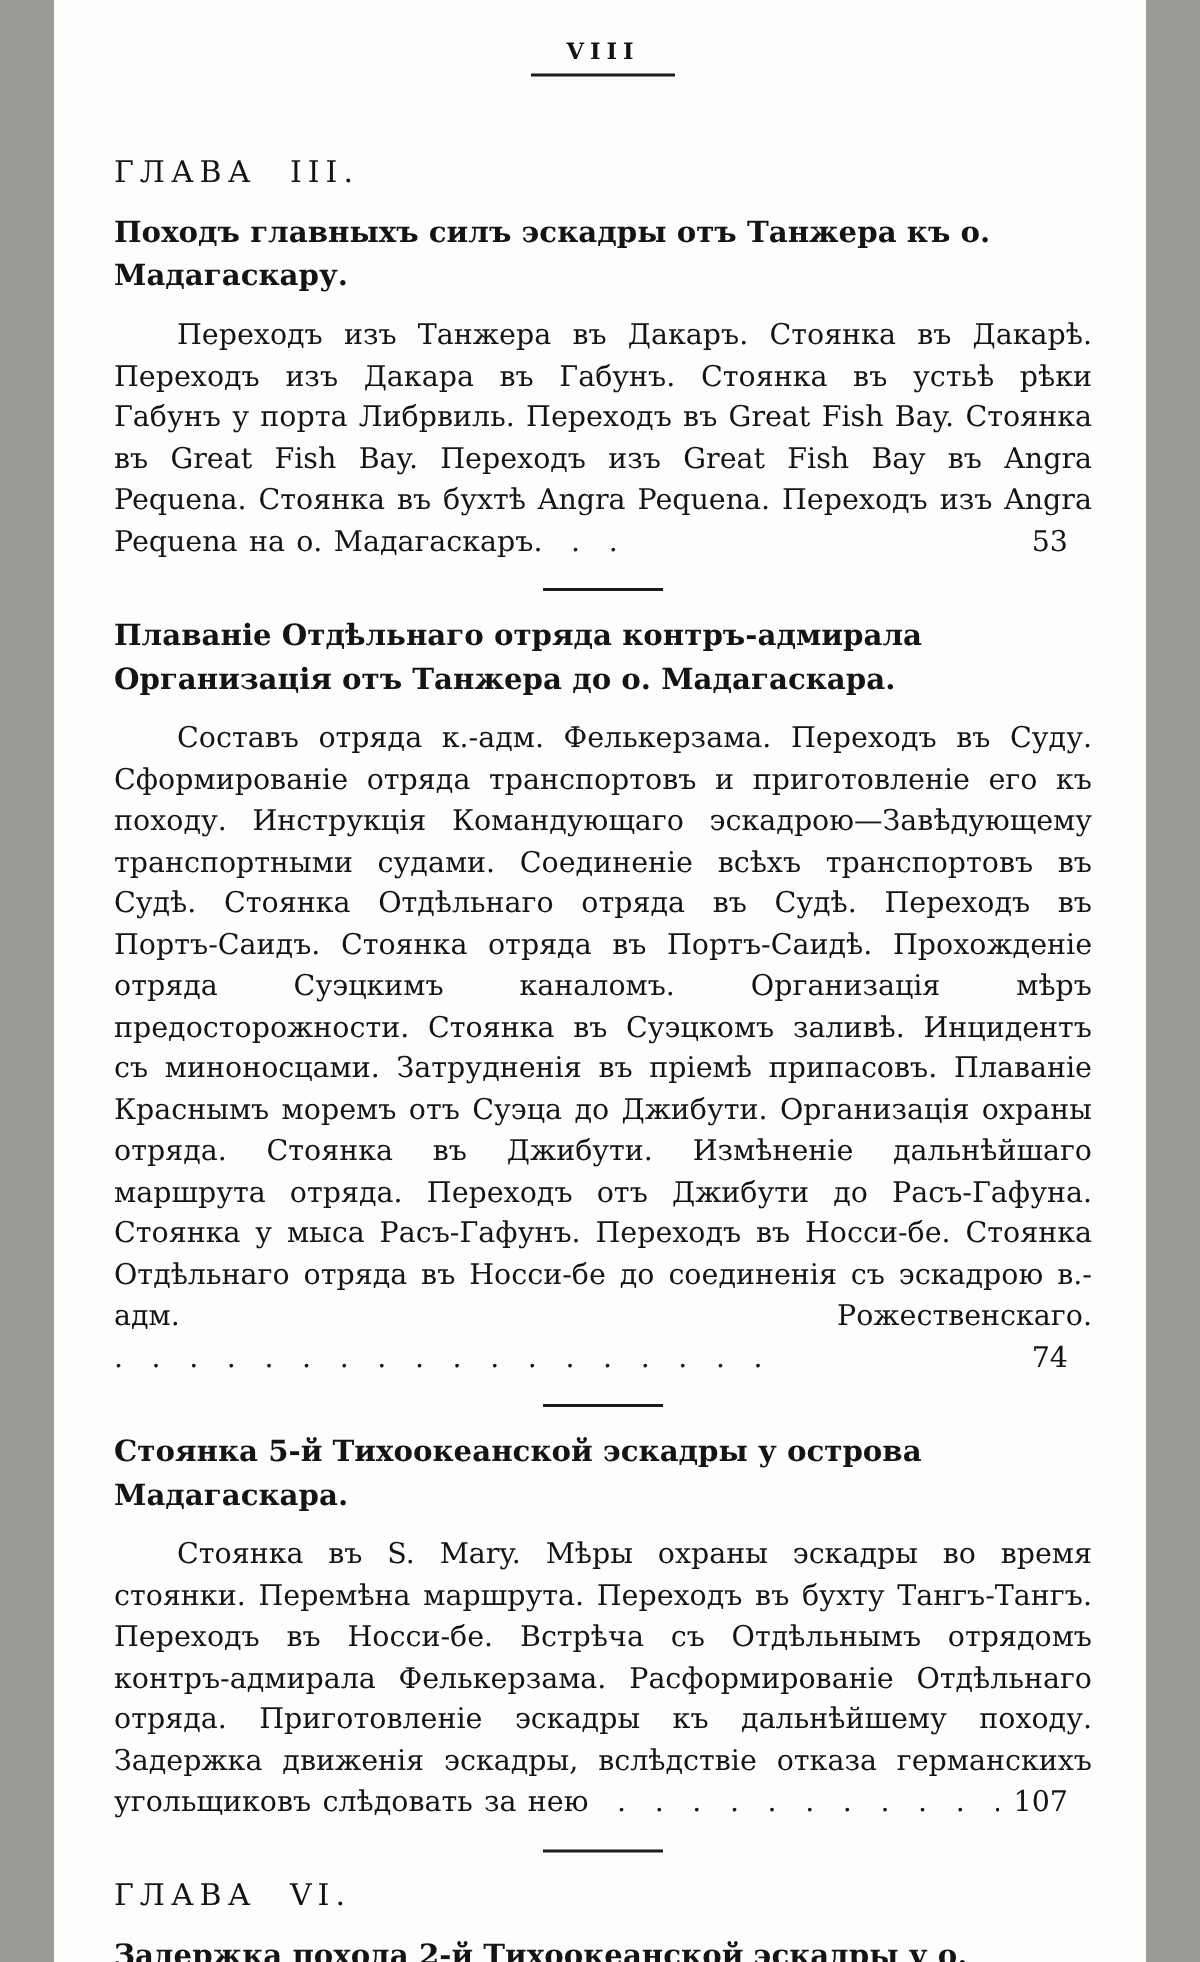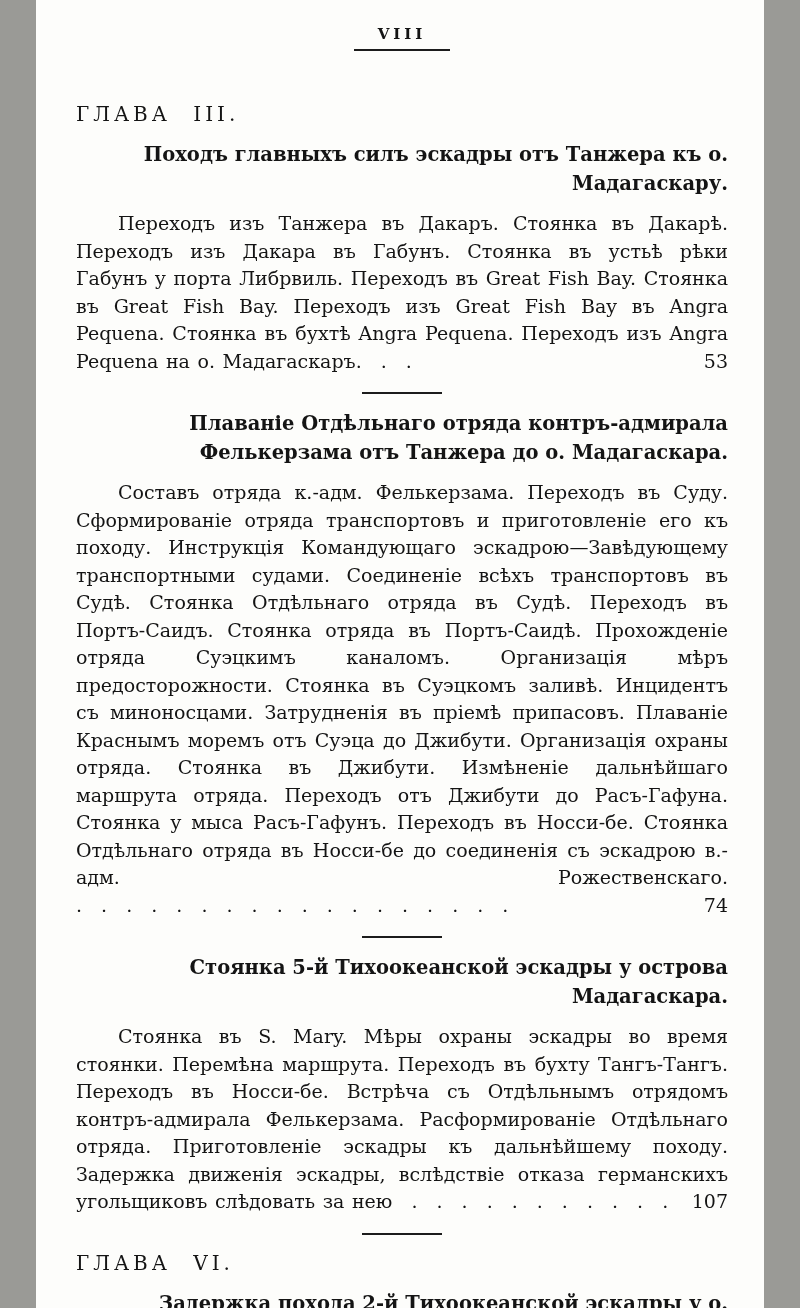--- a/index.html
+++ b/index.html
@@ -47,42 +47,42 @@
     margin: 0;
     text-align: left;
     font-weight: 400;
     font-size: 20px;
     line-height: 26px;
     letter-spacing: 4px;
     word-spacing: 12px;
   }
   .chapter-title {
     margin: 13px auto 0;
-    text-align: right;
+    text-align: left;
     font-weight: 700;
     font-size: 19.5px;
     line-height: 29px;
     max-width: 716px;
   }
   .chapter-summary {
     position: relative;
     margin: 12px 0 0;
     font-size: 19px;
     line-height: 27.5px;
     text-align: justify;
     text-indent: 42px;
     word-spacing: 1.5px;
   }
   .leader {
     word-spacing: 13px;
     white-space: nowrap;
   }
   .page-ref {
     position: absolute;
-    right: 0;
+    right: 16px;
     bottom: 0;
     text-indent: 0;
     background: var(--paper, #fdfdfb);
     padding-left: 10px;
   }
 </style>
 </head>
 <body>
 
 <div class="page" style="--paper: #fdfdfb; --ink: #141414;">
@@ -93,21 +93,21 @@
   <main class="toc" id="toc">
   <section class="chapter">
 
     <h2 class="chapter-heading">ГЛАВА III.</h2>
     <h3 class="chapter-title">Походъ главныхъ силъ эскадры отъ Танжера къ о. Мадагаскару.</h3>
     <p class="chapter-summary"><span>Переходъ изъ Танжера въ Дакаръ. Стоянка въ Дакарѣ. Переходъ изъ Дакара въ Габунъ. Стоянка въ устьѣ рѣки Габунъ у порта Либрвиль. Переходъ въ Great Fish Bay. Стоянка въ Great Fish Bay. Переходъ изъ Great Fish Bay въ Angra Pequena. Стоянка въ бухтѣ Angra Pequena. Переходъ изъ Angra Pequena на о. Мадагаскаръ.</span><span class="leader"> . .</span><span class="page-ref">53</span></p>
   </section>
 
   <section class="chapter">
     <div class="separator"></div>
-    <h3 class="chapter-title">Плаваніе Отдѣльнаго отряда контръ-адмирала Фелькерзама отъ Танжера до о. Мадагаскара.</h3>
+    <h3 class="chapter-title">Плаваніе Отдѣльнаго отряда контръ-адмирала Организація отъ Танжера до о. Мадагаскара.</h3>
     <p class="chapter-summary"><span>Составъ отряда к.-адм. Фелькерзама. Переходъ въ Суду. Сформированіе отряда транспортовъ и приготовленіе его къ походу. Инструкція Командующаго эскадрою—Завѣдующему транспортными судами. Соединеніе всѣхъ транспортовъ въ Судѣ. Стоянка Отдѣльнаго отряда въ Судѣ. Переходъ въ Портъ-Саидъ. Стоянка отряда въ Портъ-Саидѣ. Прохожденіе отряда Суэцкимъ каналомъ. Организація мѣръ предосторожности. Стоянка въ Суэцкомъ заливѣ. Инцидентъ съ миноносцами. Затрудненія въ пріемѣ припасовъ. Плаваніе Краснымъ моремъ отъ Суэца до Джибути. Организація охраны отряда. Стоянка въ Джибути. Измѣненіе дальнѣйшаго маршрута отряда. Переходъ отъ Джибути до Расъ-Гафуна. Стоянка у мыса Расъ-Гафунъ. Переходъ въ Носси-бе. Стоянка Отдѣльнаго отряда въ Носси-бе до соединенія съ эскадрою в.-адм. Рожественскаго.</span><span class="leader"> . . . . . . . . . . . . . . . . . .</span><span class="page-ref">74</span></p>
   </section>
 
   <section class="chapter">
     <div class="separator"></div>
     <h3 class="chapter-title">Стоянка 5-й Тихоокеанской эскадры у острова Мадагаскара.</h3>
     <p class="chapter-summary"><span>Стоянка въ S. Mary. Мѣры охраны эскадры во время стоянки. Перемѣна маршрута. Переходъ въ бухту Тангъ-Тангъ. Переходъ въ Носси-бе. Встрѣча съ Отдѣльнымъ отрядомъ контръ-адмирала Фелькерзама. Расформированіе Отдѣльнаго отряда. Приготовленіе эскадры къ дальнѣйшему походу. Задержка движенія эскадры, вслѣдствіе отказа германскихъ угольщиковъ слѣдовать за нею</span><span class="leader"> . . . . . . . . . . . .</span><span class="page-ref">107</span></p>
   </section>
 
   <section class="chapter">

